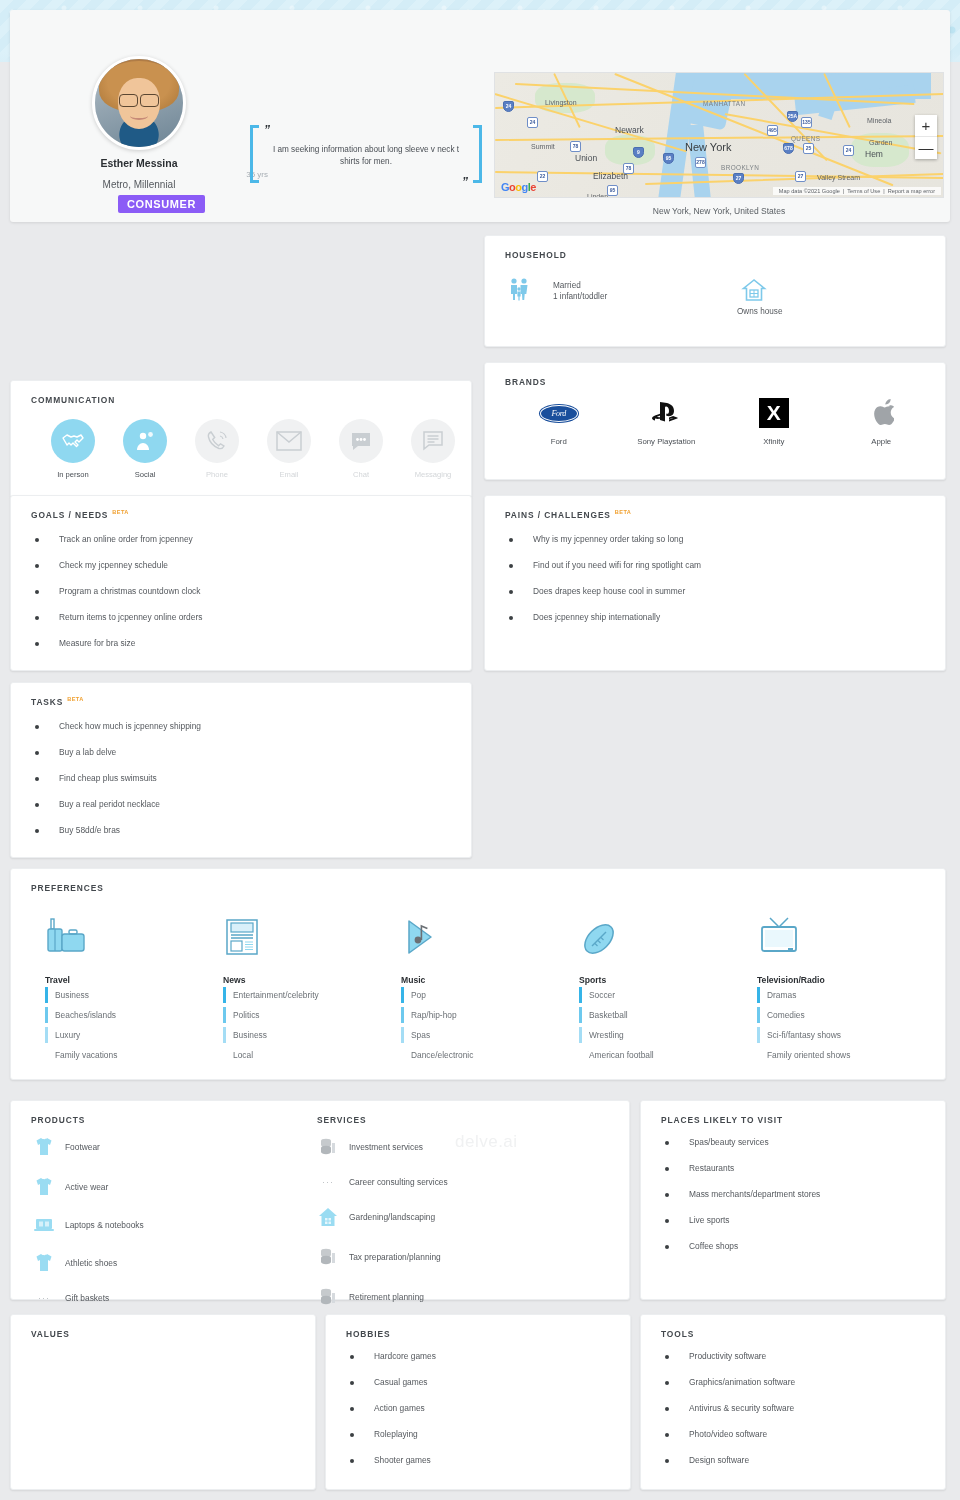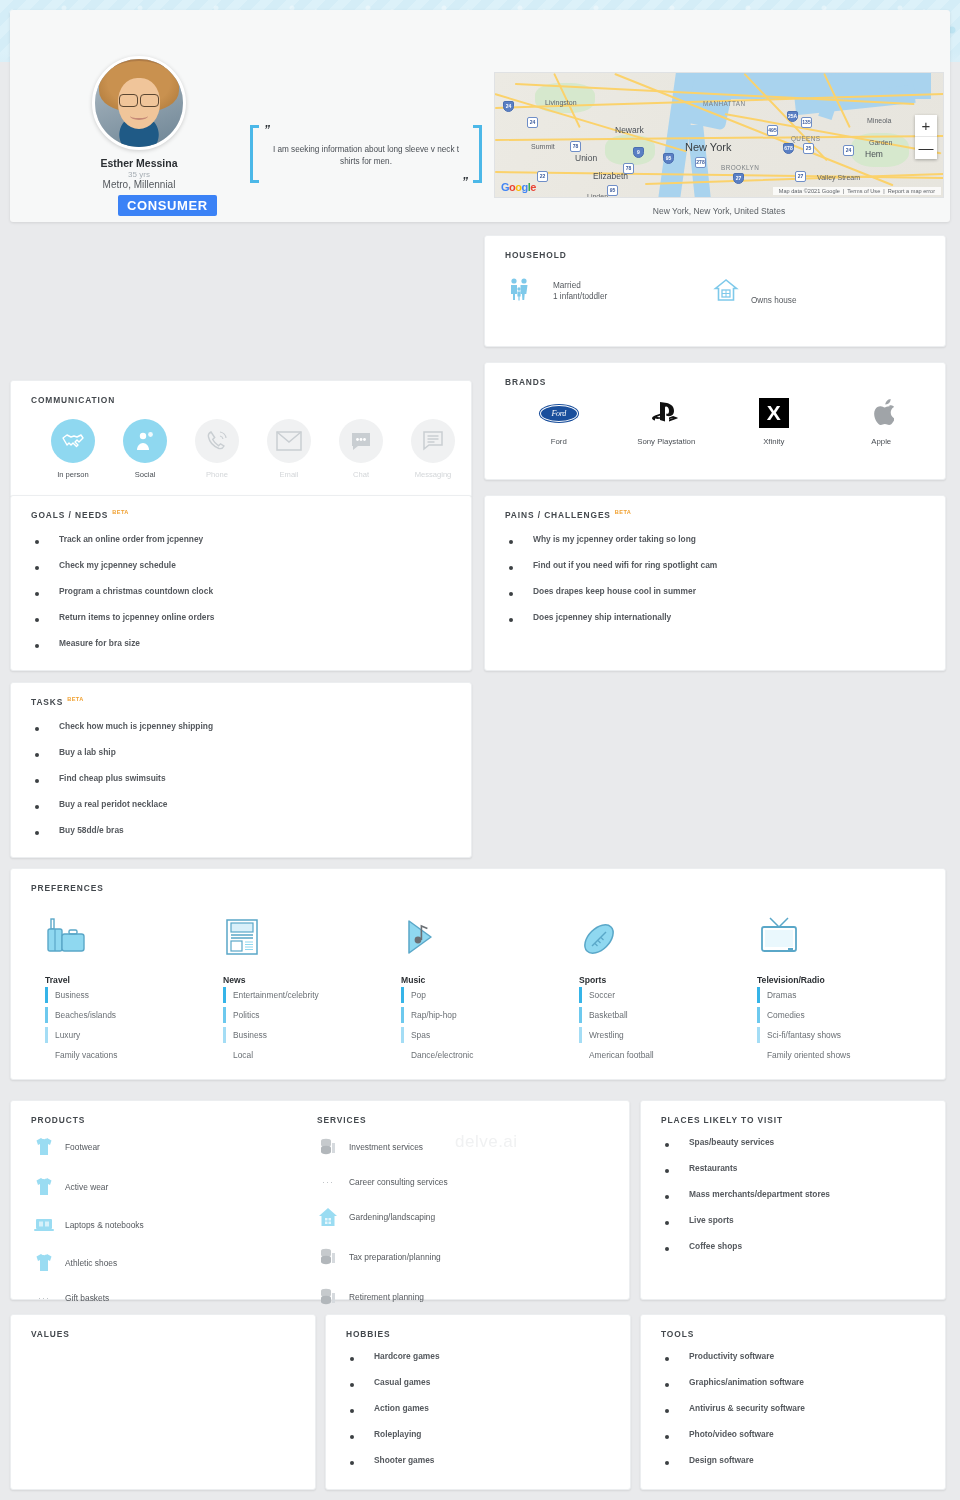--- a/index.html
+++ b/index.html
@@ -83,29 +83,29 @@
     position:absolute; left:40%; top:60%; width:20%; height:9%;
     border-bottom:2px solid #c78a77; border-radius:0 0 50% 50%;
   }
 
   .person-name {
     position:absolute; left:0; top:147px; width:258px;
     text-align:center; font-size:10.5px; font-weight:bold; color:#2b2f33;
   }
   .person-age {
     position:absolute; left:0; top:160px; width:258px;
-    text-align:center; font-size:8px; color:#a7aeb4;
+    text-align:right; font-size:8px; color:#a7aeb4;
   }
   .person-loc {
     position:absolute; left:0; top:169px; width:258px;
     text-align:center; font-size:10px; color:#55595e;
   }
   .consumer-badge {
     position:absolute; left:108px; top:185px;
-    background:#3b82f6; color:#fff; font-size:13px; letter-spacing:.6px;
+    background:#8b5cf6; color:#fff; font-size:11px; letter-spacing:.6px;
     padding:3px 9px; border-radius:2px; font-weight:600;
   }
 
   .quote-box {
     position:absolute; left:240px; top:115px; width:232px; height:60px;
   }
   .qbracket {
     position:absolute; top:0; width:9px; height:58px;
     border-top:3px solid #4cb8e8; border-bottom:3px solid #4cb8e8;
   }
@@ -240,21 +240,21 @@
     line-height:15px; text-align:center; letter-spacing:-.3px;
   }
   .xfinity-box {
     width:30px; height:30px; background:#000; color:#fff;
     font-size:21px; font-weight:bold; line-height:30px; text-align:center;
     font-family:"Liberation Sans", sans-serif;
   }
 
   
   .blist { position:absolute; left:24px; top:36px; right:16px; }
-  .blist li { list-style:none; display:flex; align-items:flex-end; margin-bottom:16px;font-weight:bold; }
+  .blist li { list-style:none; display:flex; align-items:flex-start; margin-bottom:16px; }
   .bullet { width:4px; height:4px; border-radius:50%; background:#3c4043; margin-right:20px; margin-top:4px; flex:none; }
   .bl-text { font-size:8.4px; color:#55595e; line-height:1.2; }
 
   
   .pref-col { position:absolute; top:36px; width:175px; }
   .pref-icon { height:54px; display:flex; align-items:flex-end; }
   .pref-title { font-size:8.6px; font-weight:bold; color:#2b2f33; margin-top:16px; }
   .pref-item {
     font-size:8.4px; color:#6b7075; padding:5px 0 5px 10px; position:relative;
   }
@@ -395,21 +395,21 @@
           <path d="M13.5 9h7l-1.2 9h-1.6l-.5 6h-1.8l-.4-6h-1.4z" fill="#7ec9ea"></path>
           <circle cx="12" cy="13" r="1.7" fill="#7ec9ea"></circle>
           <path d="M10.4 15.6h3.2v5h-1v4h-1.2v-4h-1z" fill="#7ec9ea"></path>
         </svg>
       </span>
       <span style="margin-left:20px">
         <div class="hh-text">Married</div>
         <div class="hh-text">1 infant/toddler</div>
       </span>
     </div>
-    <div class="hh-item" style="left:228px; top:42px; display:flex; align-items:flex-end;">
+    <div class="hh-item" style="left:240px; top:42px; display:flex; align-items:center;flex-direction:column;">
       <span>
         <svg width="26" height="24" viewBox="0 0 26 24">
           <path d="M13 2 2.5 10.5h3V22h15V10.5h3z" fill="none" stroke="#7ec9ea" stroke-width="1.6"></path>
           <rect x="9" y="12" width="8" height="7" fill="none" stroke="#7ec9ea" stroke-width="1.3"></rect>
           <path d="M13 12v7M9 15.5h8" stroke="#7ec9ea" stroke-width="1"></path>
         </svg>
       </span>
       <span class="hh-text" style="margin-left:12px">Owns house</span>
     </div>
   </div>
@@ -569,21 +569,21 @@
     <div class="card-title">
       <span>TASKS</span><span class="beta">BETA</span>
     </div>
     <ul class="blist" id="tasks-list" style="top:38px">
         <li>
           <span class="bullet"></span>
           <span class="bl-text">Check how much is jcpenney shipping</span>
         </li>
         <li>
           <span class="bullet"></span>
-          <span class="bl-text">Buy a lab ship</span>
+          <span class="bl-text">Buy a lab delve</span>
         </li>
         <li>
           <span class="bullet"></span>
           <span class="bl-text">Find cheap plus swimsuits</span>
         </li>
         <li>
           <span class="bullet"></span>
           <span class="bl-text">Buy a real peridot necklace</span>
         </li>
         <li>

